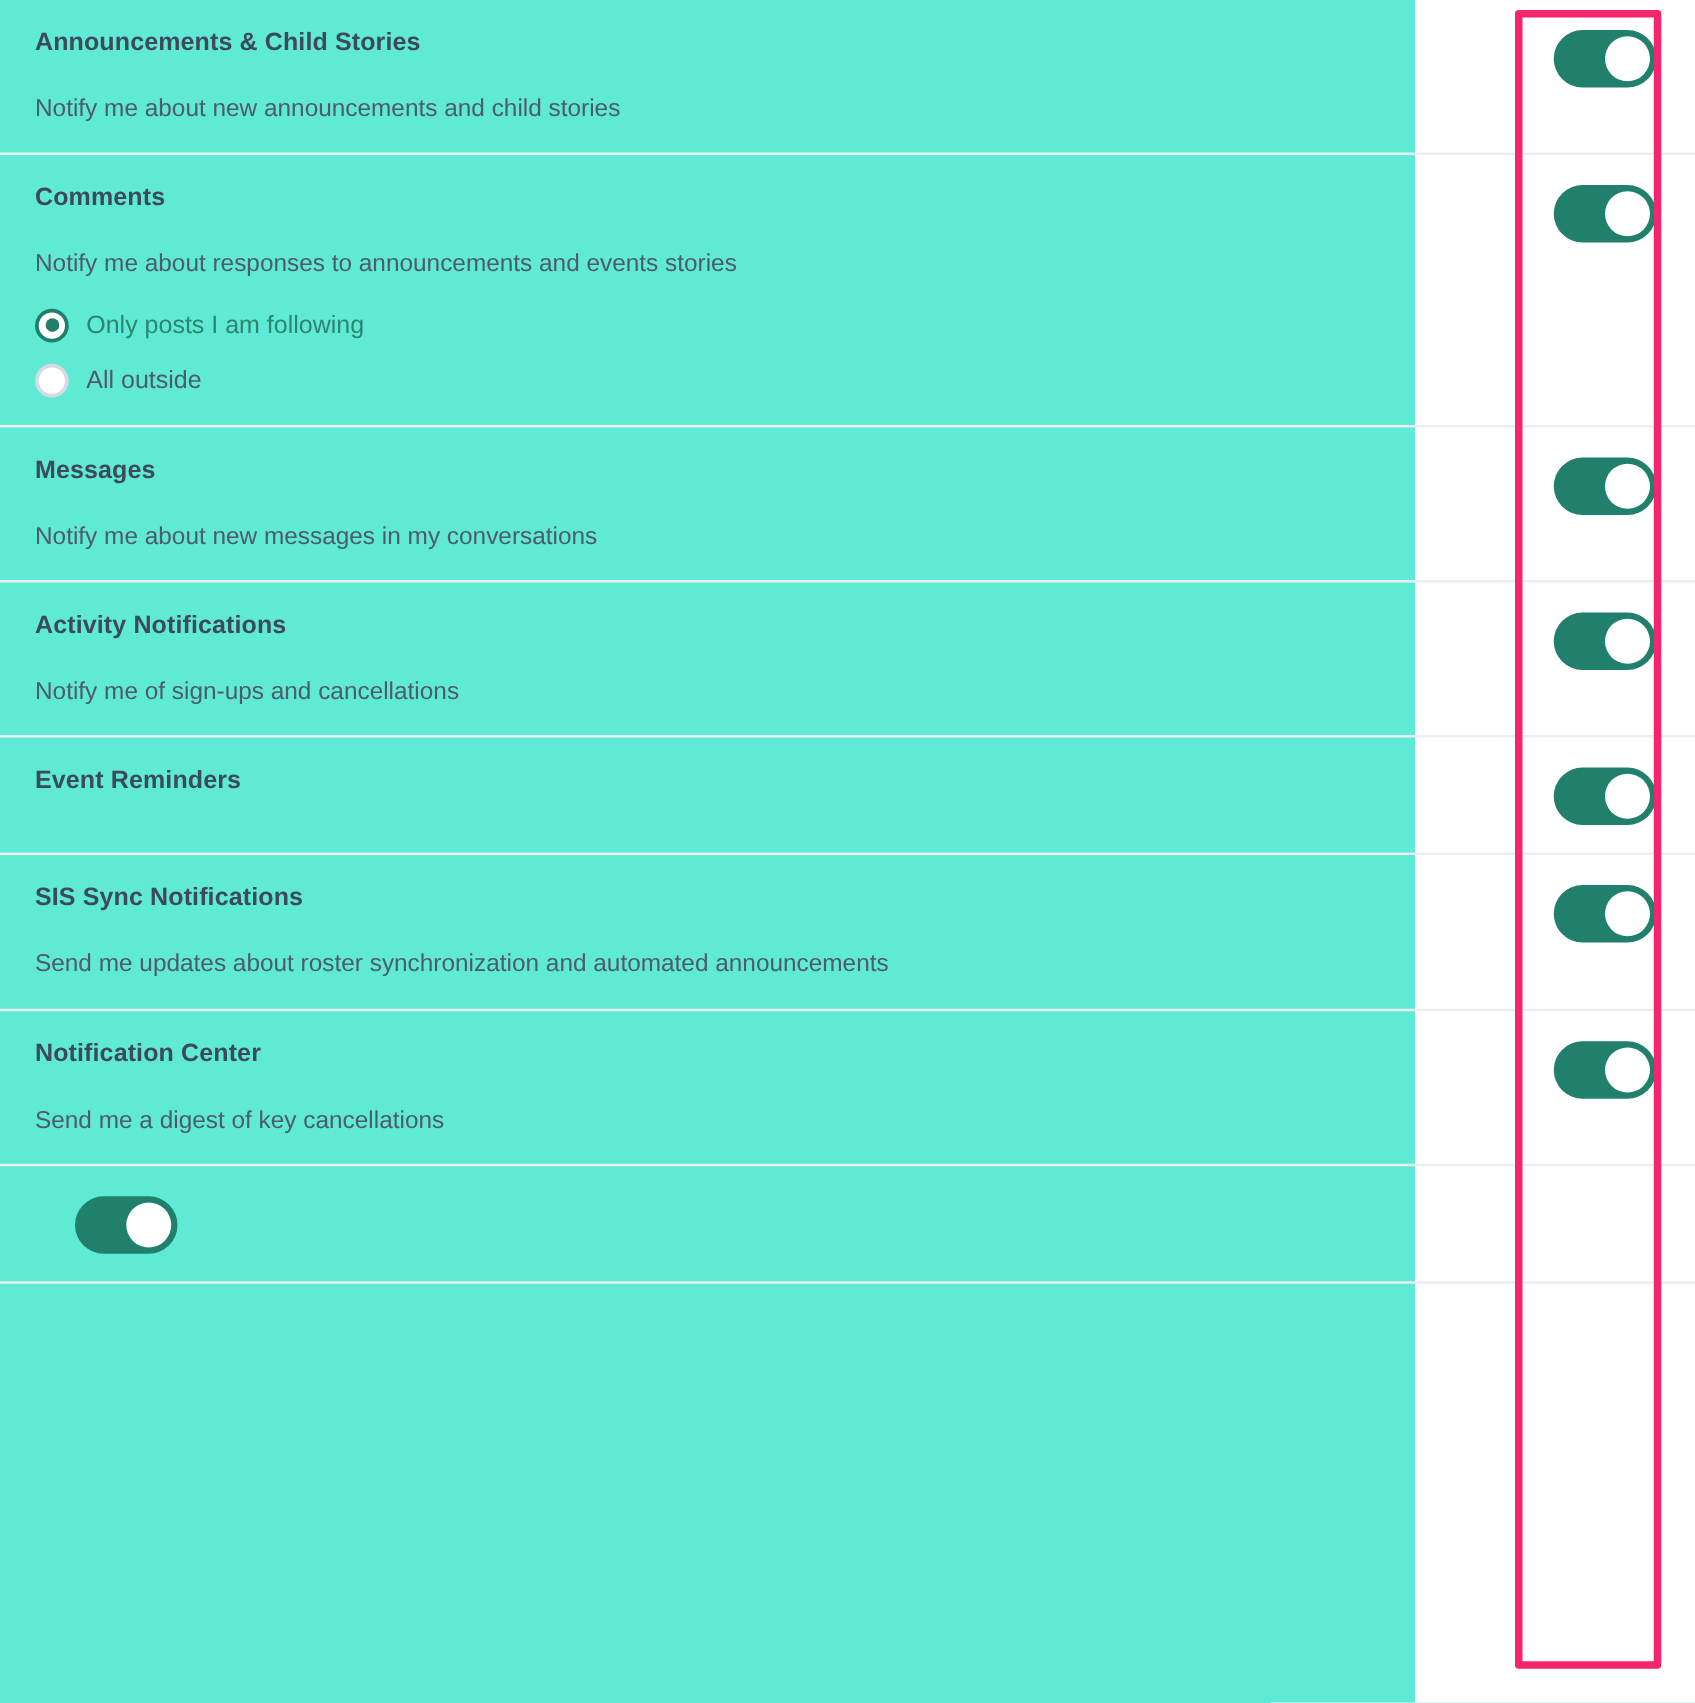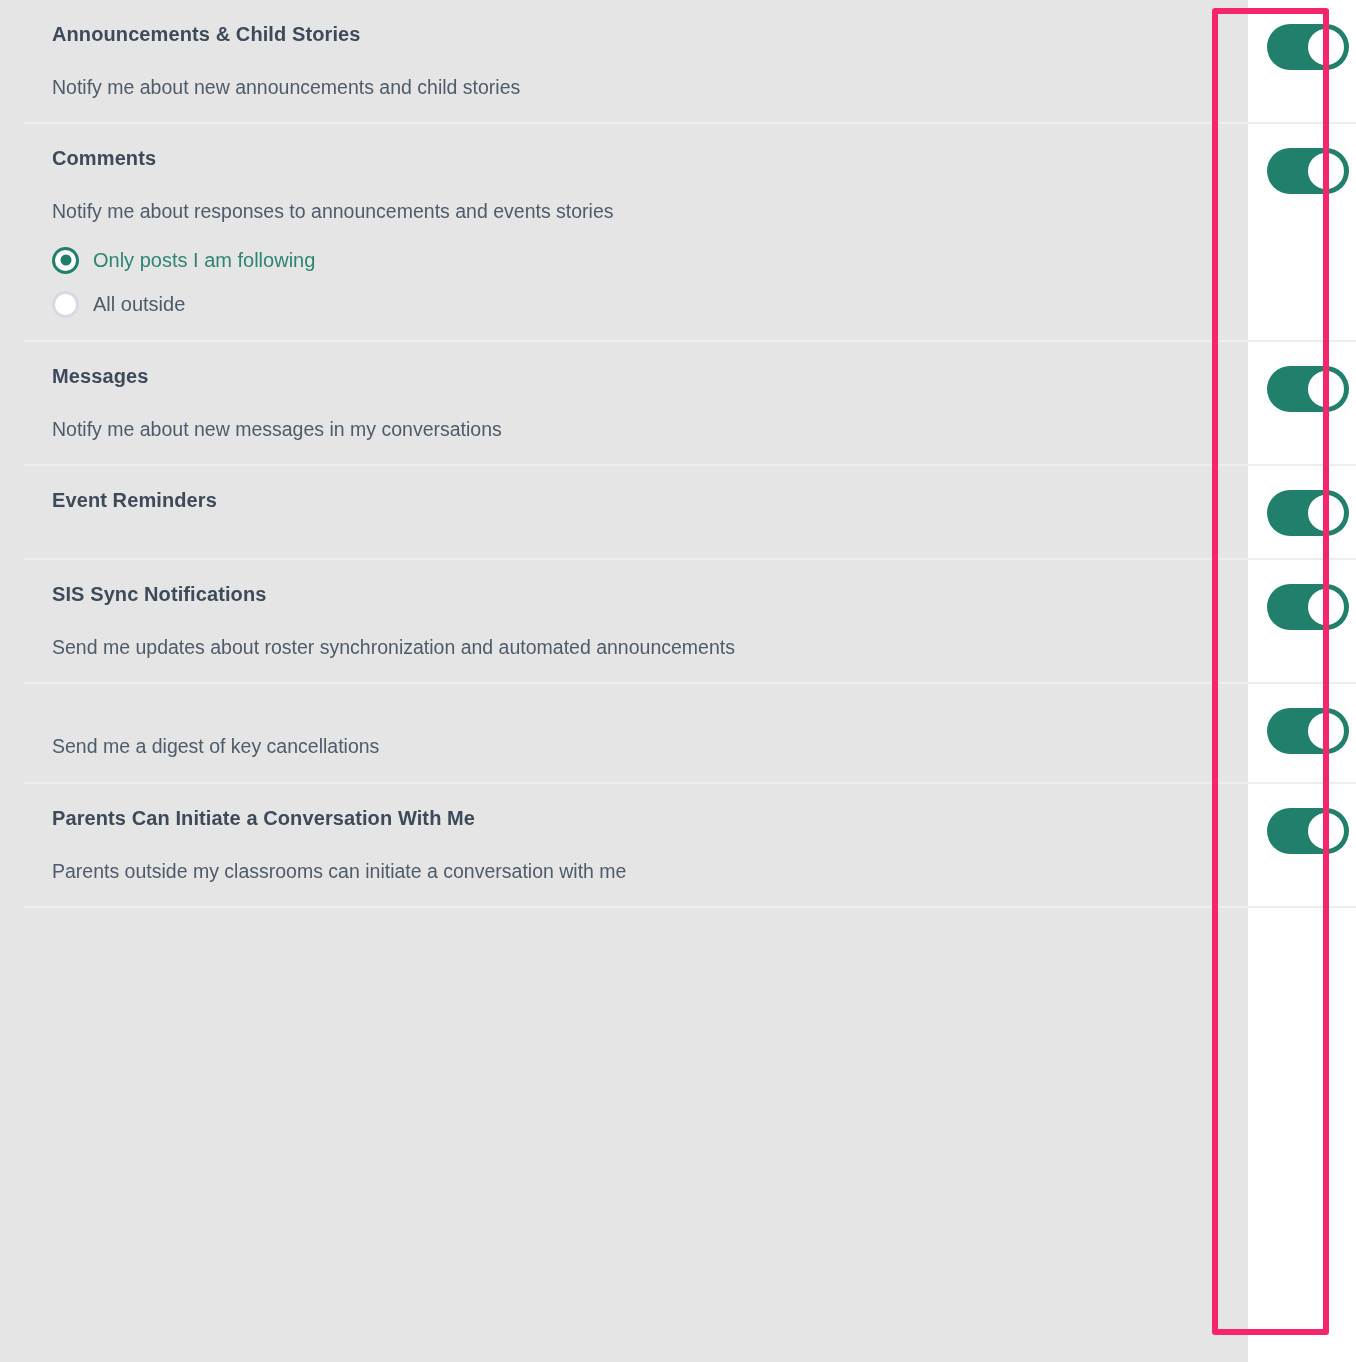--- a/index.html
+++ b/index.html
@@ -10,24 +10,23 @@
   body {
     width: 1356px;
     height: 1362px;
     font-family: "Liberation Sans", "DejaVu Sans", sans-serif;
     -webkit-font-smoothing: antialiased;
     overflow: hidden;
   }
 
   #page {
     position: relative;
-    width: 1224px;
+    width: 1132px;
     height: 1362px;
-    background: #e5e5e5;
-    padding-left: 24px;
+    background: #5eead4;
   }
 
   
   .rows {
     position: relative;
     width: 1356px;
   }
 
   .row {
     position: relative;
@@ -205,20 +204,31 @@
           <div class="row-desc">Notify me about new messages in my conversations</div>
         </div>
         <div class="row-control">
           <div class="toggle on" aria-label="Messages toggle">
             <span class="knob"></span>
           </div>
         </div>
       </div>
       <div class="row">
         <div class="row-text">
+          <div class="row-title">Activity Notifications</div>
+          <div class="row-desc">Notify me of sign-ups and cancellations</div>
+        </div>
+        <div class="row-control">
+          <div class="toggle on" aria-label="Activity Notifications toggle">
+            <span class="knob"></span>
+          </div>
+        </div>
+      </div>
+      <div class="row">
+        <div class="row-text">
           <div class="row-title">Event Reminders</div>
         </div>
         <div class="row-control">
           <div class="toggle on" aria-label="Event Reminders toggle">
             <span class="knob"></span>
           </div>
         </div>
       </div>
       <div class="row">
         <div class="row-text">
@@ -226,33 +236,30 @@
           <div class="row-desc">Send me updates about roster synchronization and automated announcements</div>
         </div>
         <div class="row-control">
           <div class="toggle on" aria-label="SIS Sync Notifications toggle">
             <span class="knob"></span>
           </div>
         </div>
       </div>
       <div class="row">
         <div class="row-text">
+          <div class="row-title">Notification Center</div>
           <div class="row-desc">Send me a digest of key cancellations</div>
         </div>
         <div class="row-control">
           <div class="toggle on" aria-label="Notification Center toggle">
             <span class="knob"></span>
           </div>
         </div>
       </div>
       <div class="row">
-        <div class="row-text">
-          <div class="row-title">Parents Can Initiate a Conversation With Me</div>
-          <div class="row-desc">Parents outside my classrooms can initiate a conversation with me</div>
-        </div>
         <div class="row-control">
           <div class="toggle on" aria-label="Parents Can Initiate a Conversation With Me toggle">
             <span class="knob"></span>
           </div>
         </div>
       </div>
     </div>
 
   <div id="highlight-box"></div>
 

